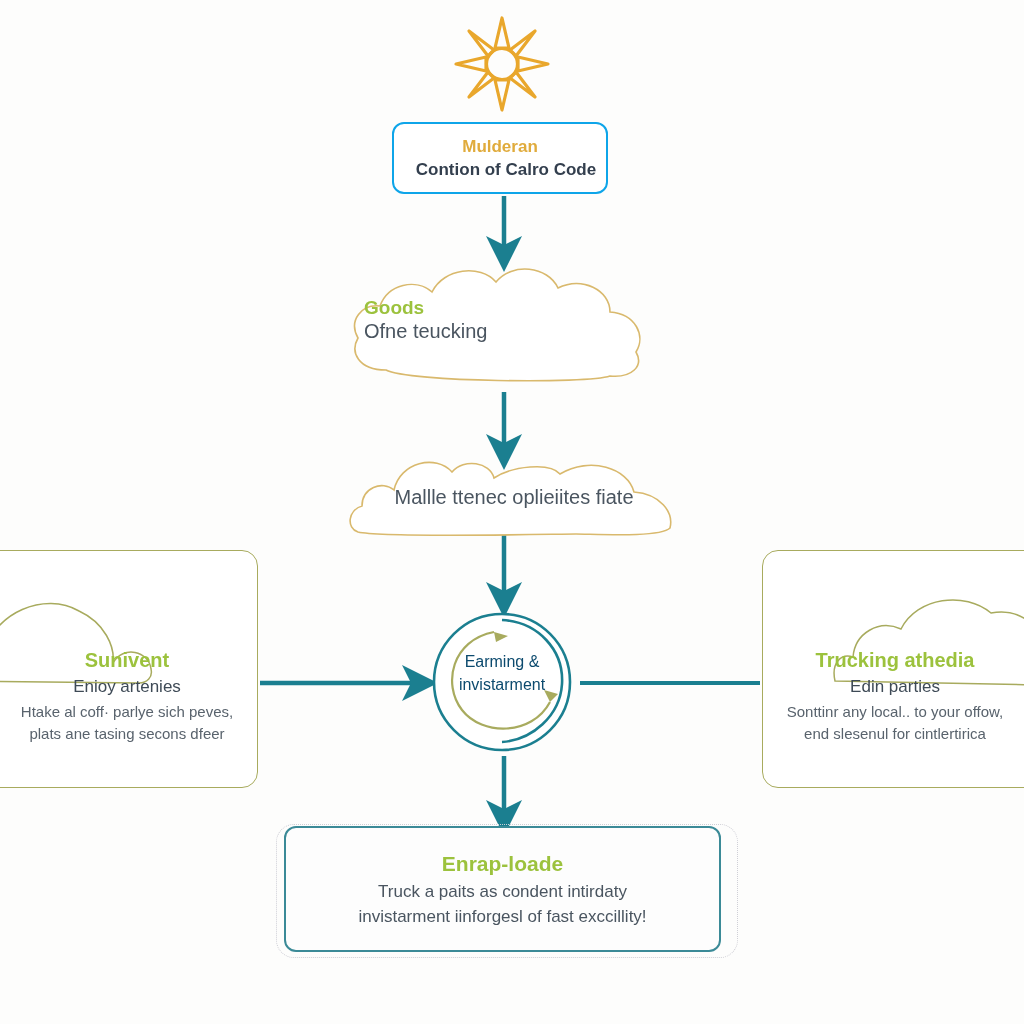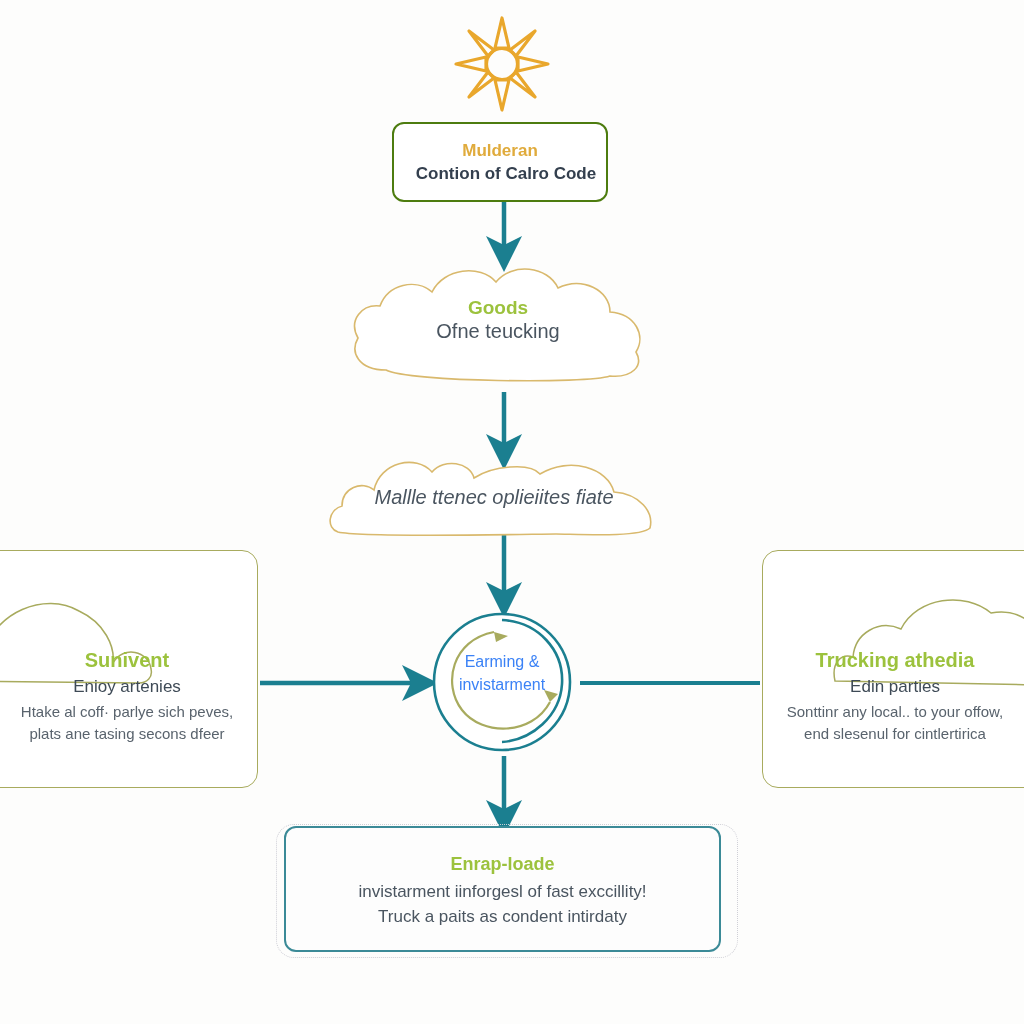--- a/index.html
+++ b/index.html
@@ -21,51 +21,51 @@
     width: 1024px;
     height: 1024px;
   }
   .node { position: absolute; box-sizing: border-box; }
 
   
   #sun-icon { left: 452px; top: 14px; width: 100px; height: 100px; }
 
   
   #source-box {
-    left: 392px; top: 122px; width: 216px; height: 80px;
-    border: 2px solid #4d7c0f;
+    left: 392px; top: 122px; width: 216px; height: 72px;
+    border: 2px solid #0ea5e9;
     border-radius: 12px;
     background: #ffffff;
     display: flex; flex-direction: column;
     align-items: center; justify-content: center;
   }
   #source-box .t-title {
     color: #e0ab3c; font-weight: bold; font-size: 17px; line-height: 22px;
   }
   #source-box .t-sub {
     color: #333f4e; font-weight: bold; font-size: 17px; line-height: 23px; margin-left: 12px;
   }
 
   
   #cloud-upper { left: 348px; top: 262px; width: 300px; height: 122px; }
   #cloud-upper .cloud-text {
-    position: absolute; left: 0; top: 34px; width: 300px; text-align: center;
-  }
-  #cloud-lower { left: 324px; top: 452px; width: 340px; height: 92px; font-style: italic; }
+    position: absolute; left: 16px; top: 34px; width: 300px; 
+  }
+  #cloud-lower { left: 344px; top: 452px; width: 340px; height: 92px; }
   #cloud-lower .cloud-text {
     position: absolute; left: 0; top: 34px; width: 340px; text-align: center;
   }
   .cloud-title { color: #9cc23d; font-weight: bold; font-size: 19px; line-height: 24px; }
   .cloud-line  { color: #4a5560; font-size: 20px; line-height: 23px; }
 
   
   #center-node { left: 428px; top: 606px; width: 148px; height: 148px; }
   #center-node .center-text {
     position: absolute; left: 14px; top: 44px; width: 120px;
-    text-align: center; color: #3b82f6; font-size: 16px; line-height: 23px;
+    text-align: center; color: #0c4a6e; font-size: 16px; line-height: 23px;
   }
 
   
   .side-card {
     border: 1.4px solid #a8ab5e;
     border-radius: 16px;
     background: #ffffff;
     overflow: hidden;
   }
   #card-left  { left: -62px; top: 550px; width: 320px; height: 238px; }
@@ -88,21 +88,21 @@
     border-radius: 18px;
   }
   #outcome-box {
     left: 284px; top: 826px; width: 437px; height: 126px;
     border: 2px solid #3b8a97;
     border-radius: 12px;
     background: #fdfdfd;
     display: flex; flex-direction: column;
     align-items: center; justify-content: center;
   }
-  .outcome-title { color: #9cc23d; font-weight: bold; font-size: 18px; line-height: 30px; }
+  .outcome-title { color: #9cc23d; font-weight: bold; font-size: 21px; line-height: 30px; }
   .outcome-line  { color: #4a5560; font-size: 17px; line-height: 25px; }
   .stack { text-align: center; }
 </style>
 </head>
 <body>
 
 <div id="canvas">
 
   <svg class="layer" viewBox="0 0 1024 1024">
     <defs>
@@ -217,17 +217,17 @@
       <div class="card-desc stack">
         <div>Sonttinr any local.. to your offow,</div>
         <div>end slesenul for cintlertirica</div>
       </div>
     </div>
   </div>
 
   <div class="node" id="outcome-box-outer"></div>
   <div class="node" id="outcome-box">
     <div class="outcome-title">Enrap-loade</div>
+    <div class="outcome-line">Truck a paits as condent intirdaty</div>
     <div class="outcome-line">invistarment iinforgesl of fast exccillity!</div>
-    <div class="outcome-line">Truck a paits as condent intirdaty</div>
   </div>
 
 </div>
 
 </body></html>

